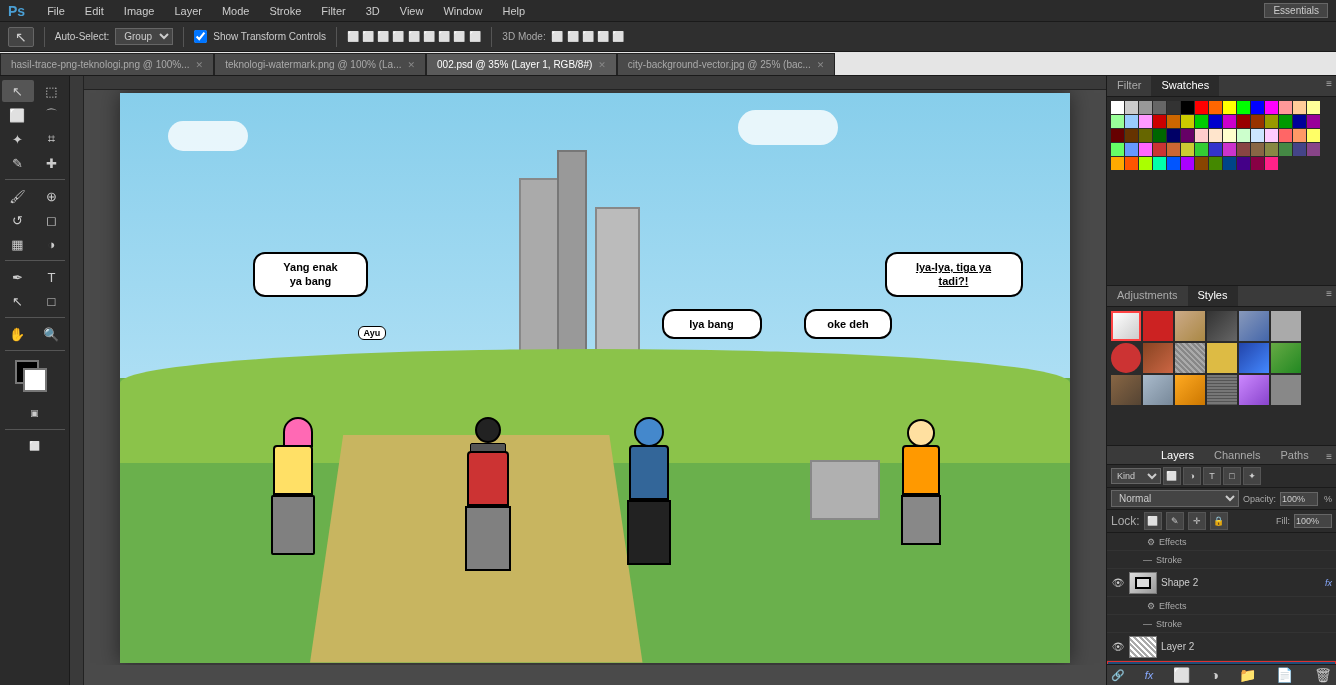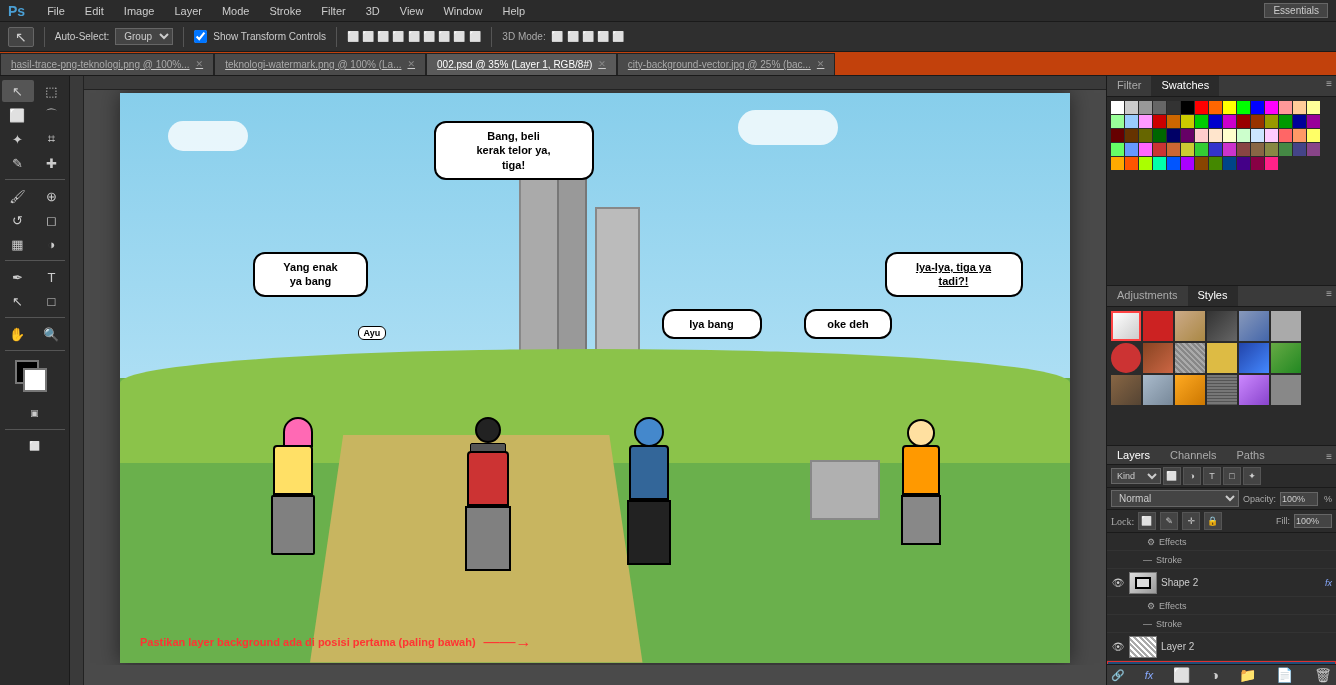--- a/index.html
+++ b/index.html
@@ -11,21 +11,21 @@
     #menu-bar .menu-item { color: #ccc; font-size: 11px; padding: 0 6px; cursor: pointer; }
 
     
     #toolbar { background: #2f2f2f; height: 30px; display: flex; align-items: center; padding: 0 8px; gap: 6px; border-bottom: 1px solid #1a1a1a; }
     .toolbar-item { color: #ccc; font-size: 10px; display: flex; align-items: center; gap: 3px; }
     .toolbar-sep { width: 1px; height: 20px; background: #555; margin: 0 4px; }
     .toolbar-btn { background: #444; border: 1px solid #666; color: #ccc; padding: 1px 6px; font-size: 10px; cursor: pointer; border-radius: 2px; }
     .toolbar-select { background: #444; border: 1px solid #666; color: #ccc; padding: 1px 4px; font-size: 10px; }
 
     
-    #tab-bar { background: #c2410c; height: 24px; display: flex; align-items: center; border-bottom: 1px solid #1a1a1a; text-decoration: underline; }
+    #tab-bar { background: #e5e5e5; height: 24px; display: flex; align-items: flex-end; border-bottom: 1px solid #1a1a1a; }
     .tab { background: #4a4a4a; border: 1px solid #222; border-bottom: none; padding: 2px 10px; font-size: 10px; color: #aaa; cursor: pointer; display: flex; align-items: center; gap: 6px; height: 22px; }
     .tab.active { background: #5a5a5a; color: #fff; }
     .tab .close-x { color: #888; font-size: 9px; cursor: pointer; }
 
     
     #main { display: flex; height: calc(685px - 22px - 30px - 24px); }
 
     
     #tools-panel { width: 70px; background: #2b2b2b; border-right: 1px solid #1a1a1a; display: flex; flex-direction: column; align-items: center; padding: 4px 0; gap: 2px; overflow: hidden; }
     .tool-btn { width: 32px; height: 22px; background: transparent; border: none; color: #ccc; cursor: pointer; display: flex; align-items: center; justify-content: center; font-size: 13px; border-radius: 2px; }
@@ -52,21 +52,21 @@
     .panel-tab { padding: 3px 10px; font-size: 11px; color: #aaa; cursor: pointer; }
     .panel-tab.active { color: #fff; background: #2b2b2b; border-bottom: 2px solid #2b2b2b; }
     .swatches-grid { padding: 4px; display: flex; flex-wrap: wrap; gap: 1px; }
     .swatch { width: 14px; height: 14px; cursor: pointer; }
 
     
     #adj-panel { height: 160px; border-bottom: 1px solid #1a1a1a; }
 
     
     #layers-panel { flex: 1; display: flex; flex-direction: column; overflow: hidden; }
-    .layers-header-tabs { display: flex; background: #3a3a3a; border-bottom: 1px solid #1a1a1a; align-items: flex-end; }
+    .layers-header-tabs { display: flex; background: #3a3a3a; border-bottom: 1px solid #1a1a1a; align-items: flex-end; padding-left: 44px; }
     .layers-tab { padding: 3px 10px; font-size: 11px; color: #aaa; cursor: pointer; }
     .layers-tab.active { color: #fff; }
     .layers-toolbar { display: flex; align-items: center; padding: 2px 4px; gap: 2px; background: #2b2b2b; border-bottom: 1px solid #1a1a1a; flex-wrap: wrap; }
     .layers-toolbar select { background: #444; border: 1px solid #666; color: #ccc; font-size: 9px; padding: 1px; }
     .layers-toolbar-btn { background: #444; border: 1px solid #555; color: #ccc; width: 18px; height: 18px; cursor: pointer; display: flex; align-items: center; justify-content: center; font-size: 9px; }
     .blend-row { display: flex; align-items: center; padding: 2px 4px; gap: 4px; background: #2b2b2b; border-bottom: 1px solid #1a1a1a; }
     .blend-select { background: #444; border: 1px solid #666; color: #ccc; font-size: 10px; padding: 1px 3px; flex: 1; }
     .lock-row { display: flex; align-items: center; padding: 2px 4px; gap: 4px; background: #2b2b2b; border-bottom: 1px solid #1a1a1a; }
     .layer-list { flex: 1; overflow-y: auto; background: #2b2b2b; }
     .layer-item { display: flex; align-items: center; padding: 2px 4px; border-bottom: 1px solid #333; cursor: pointer; gap: 4px; min-height: 28px; }
@@ -244,32 +244,27 @@
 
           <div style="position:absolute;bottom:20%;right:12%;width:70px;height:130px;">
             <div style="width:28px;height:28px;background:#ffe0a0;border-radius:50%;margin:0 auto;border:2px solid #000;"></div>
             <div style="width:38px;height:50px;background:#ff9900;border:2px solid #000;margin:0 auto;border-radius:4px 4px 0 0;position:relative;top:-2px;"></div>
             <div style="width:40px;height:50px;background:#888;border:2px solid #000;margin:0 auto;position:relative;top:-2px;"></div>
           </div>
 
 
           <div style="position:absolute;bottom:25%;right:20%;width:70px;height:60px;background:#b0b0b0;border:2px solid #888;"></div>
 
-          <div class="speech-bubble" style="top:5%;left:33%;width:160px;">Bang, beli<br>kerak telor ya,<br>tiga!</div>
           <div class="speech-bubble" style="top:28%;left:14%;width:115px;">Yang enak<br>ya bang</div>
           <div class="speech-bubble" style="top:38%;left:57%;width:100px;">Iya bang</div>
           <div class="speech-bubble" style="top:38%;left:72%;width:88px;">oke deh</div>
           <div class="speech-bubble" style="top:28%;right:5%;width:138px;text-decoration:underline;">Iya-Iya, tiga ya<br>tadi?!</div>
 
           <div style="position:absolute;top:41%;left:25%;background:white;border:1px solid #000;border-radius:6px;padding:1px 5px;font-size:9px;font-weight:bold;color:#000;">Ayu</div>
 
-          <div style="position:absolute;bottom:2%;left:0;right:0;display:flex;align-items:center;">
-            <span style="color:#ff3333;font-size:11px;font-weight:bold;margin-left:20px;">Pastikan layer background ada di posisi pertama (paling bawah)</span>
-            <span style="color:#ff3333;font-size:16px;margin-left:8px;">——→</span>
-          </div>
         </div>
       </div>
     </div>
 
   </div>
 
   <div id="right-panel">
 
     <div id="swatches-panel">
       <div class="panel-header-tabs">
@@ -414,21 +409,21 @@
       <div class="blend-row">
         <select class="blend-select">
           <option>Normal</option>
         </select>
         <span style="font-size:9px;color:#aaa;">Opacity:</span>
         <input type="text" style="width: 38px; background: rgb(68, 68, 68); border: 1px solid rgb(102, 102, 102); color: rgb(204, 204, 204); font-size: 9px; padding: 1px;" value="100%">
         <span style="font-size:9px;color:#aaa;margin-left:2px;">%</span>
       </div>
 
       <div class="lock-row">
-        <span style="font-size:10px;color:#aaa;font-family:Liberation Serif, serif;">Lock:</span>
+        <span style="font-size:12px;color:#aaa;">Lock:</span>
         <button class="layers-toolbar-btn">⬜</button>
         <button class="layers-toolbar-btn">✎</button>
         <button class="layers-toolbar-btn">✛</button>
         <button class="layers-toolbar-btn">🔒</button>
         <div style="flex:1;"></div>
         <span style="font-size:9px;color:#aaa;">Fill:</span>
         <input type="text" style="width: 38px; background: rgb(68, 68, 68); border: 1px solid rgb(102, 102, 102); color: rgb(204, 204, 204); font-size: 9px; padding: 1px;" value="100%">
       </div>
 
       <div class="layer-list">

